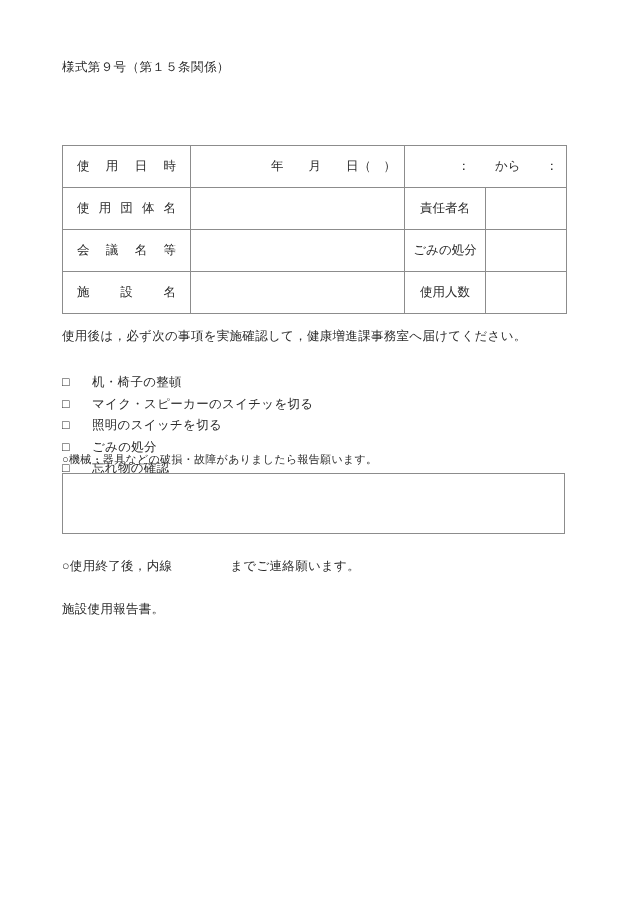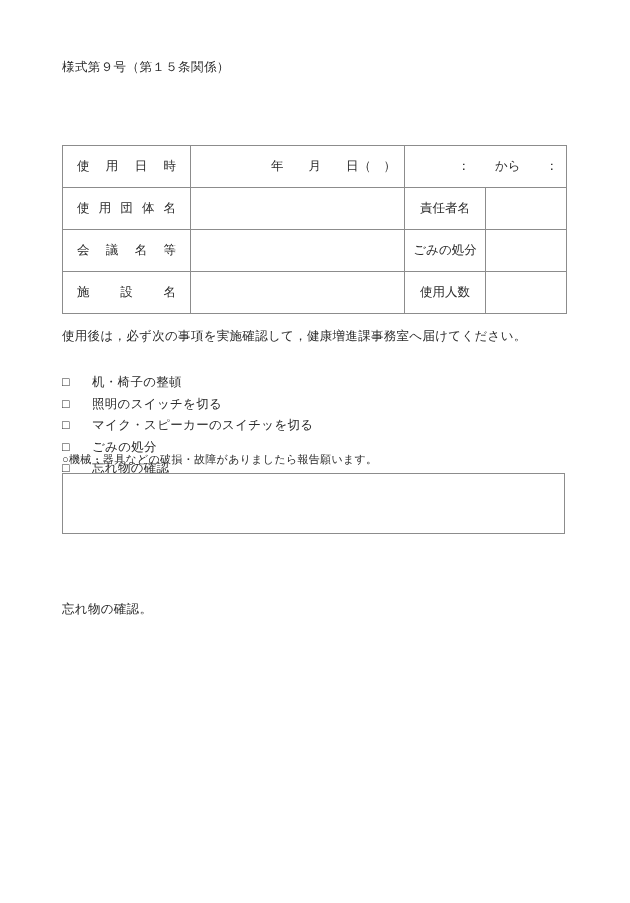--- a/index.html
+++ b/index.html
@@ -191,33 +191,36 @@
     </tbody>
   </table>
 
   <div class="instruction-line">使用後は，必ず次の事項を実施確認して，健康増進課事務室へ届けてください。</div>
 
   <ul class="checklist">
     <li>
       <span class="checkbox-glyph">□</span><span>机・椅子の整頓</span>
     </li>
     <li>
+      <span class="checkbox-glyph">□</span><span>マイク・スピーカーのスイチッを切る</span>
+    </li>
+    <li>
       <span class="checkbox-glyph">□</span><span>照明のスイッチを切る</span>
     </li>
     <li>
-      <span class="checkbox-glyph">□</span><span>マイク・スピーカーのスイチッを切る</span>
-    </li>
-    <li>
       <span class="checkbox-glyph">□</span><span>ごみの処分</span>
     </li>
     <li>
       <span class="checkbox-glyph">□</span><span>忘れ物の確認</span>
     </li>
   </ul>
 
   <div class="note-damage">○機械・器具などの破損・故障がありましたら報告願います。</div>
 
   <div class="remarks-box"></div>
 
-
-  <div class="closing-line">忘れ物の確認。</div>
+  <div class="note-extension">
+    <span>○使用終了後，内線</span><span class="ext-gap"></span><span>までご連絡願います。</span>
+  </div>
+
+  <div class="closing-line">施設使用報告書。</div>
 
 </div>
 
 </body></html>

